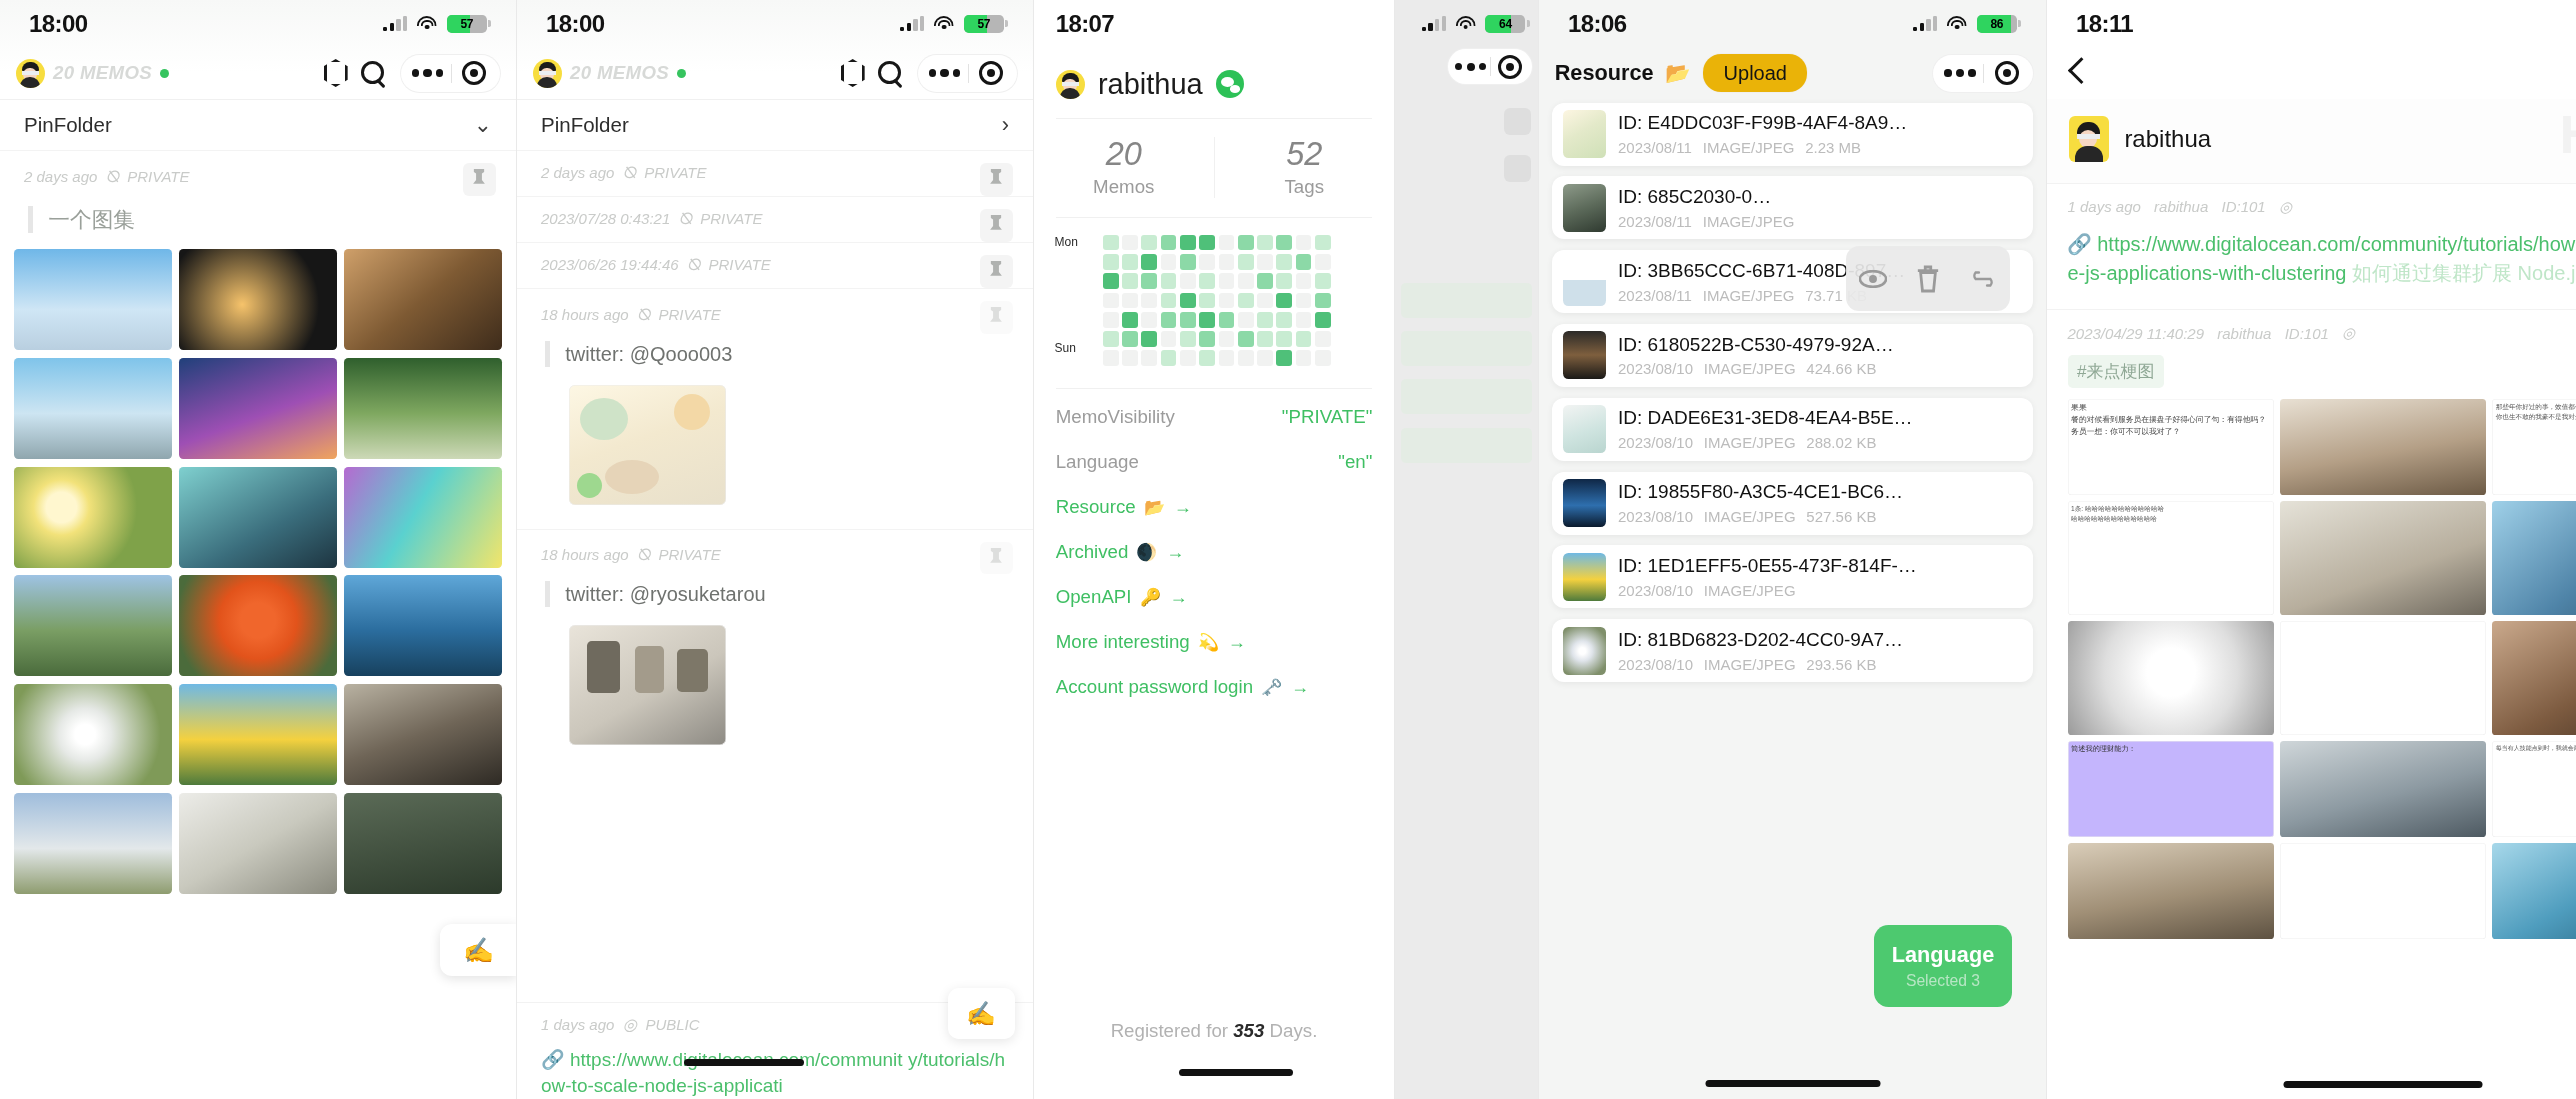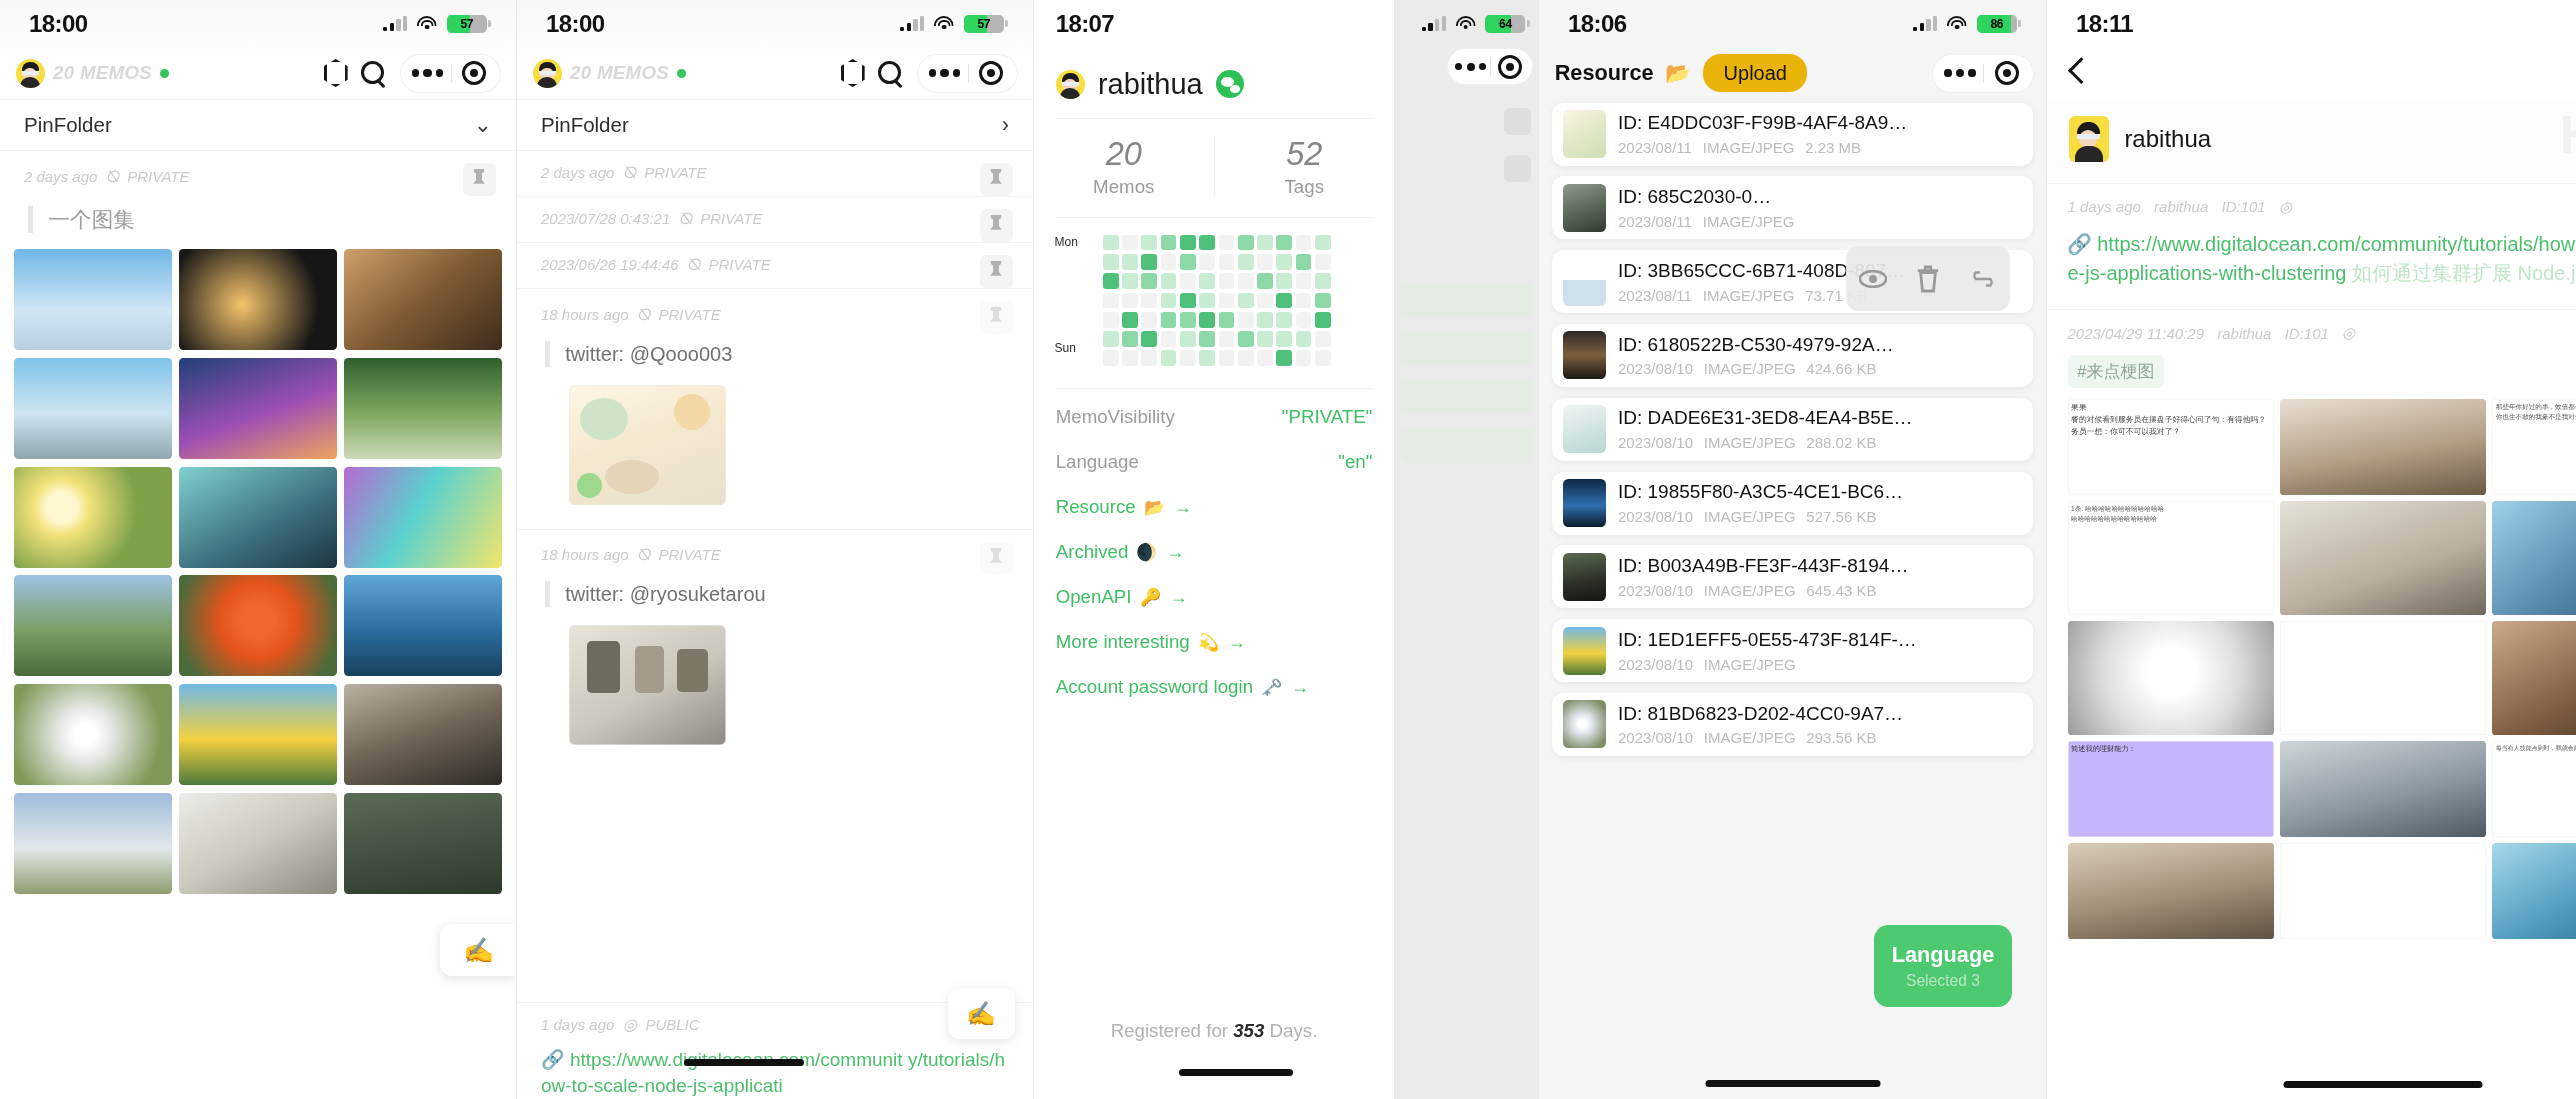--- a/index.html
+++ b/index.html
@@ -737,27 +737,20 @@
           </div>
       </div>
       <div class="res-card">
         <div class="res-thumb" style="background:linear-gradient(180deg,#0f2746,#2e6fae 55%,#0b1a2c)"></div>
         <div class="res-info">
             <div class="res-id">ID: 19855F80-A3C5-4CE1-BC6…</div>
           <div class="res-sub"><span>2023/08/10</span><span>IMAGE/JPEG</span><span>527.56 KB</span></div>
           </div>
       </div>
       <div class="res-card">
-        <div class="res-thumb" style="background:linear-gradient(170deg,#5a6b4e,#2b2f27 60%,#14160f)"></div>
-        <div class="res-info">
-            <div class="res-id">ID: B003A49B-FE3F-443F-8194…</div>
-          <div class="res-sub"><span>2023/08/10</span><span>IMAGE/JPEG</span><span>645.43 KB</span></div>
-          </div>
-      </div>
-      <div class="res-card">
         <div class="res-thumb" style="background:linear-gradient(180deg,#6fb9e4 0%,#f4d13f 55%,#4e7a3c 100%)"></div>
         <div class="res-info">
             <div class="res-id">ID: 1ED1EFF5-0E55-473F-814F-…</div>
           <div class="res-sub"><span>2023/08/10</span><span>IMAGE/JPEG</span><span></span></div>
           </div>
       </div>
       <div class="res-card">
         <div class="res-thumb" style="background:radial-gradient(circle at 45% 50%,#ffffff 10%,#dfe4ea 30%,#7f8f6a 80%)"></div>
         <div class="res-info">
             <div class="res-id">ID: 81BD6823-D202-4CC0-9A7…</div>

